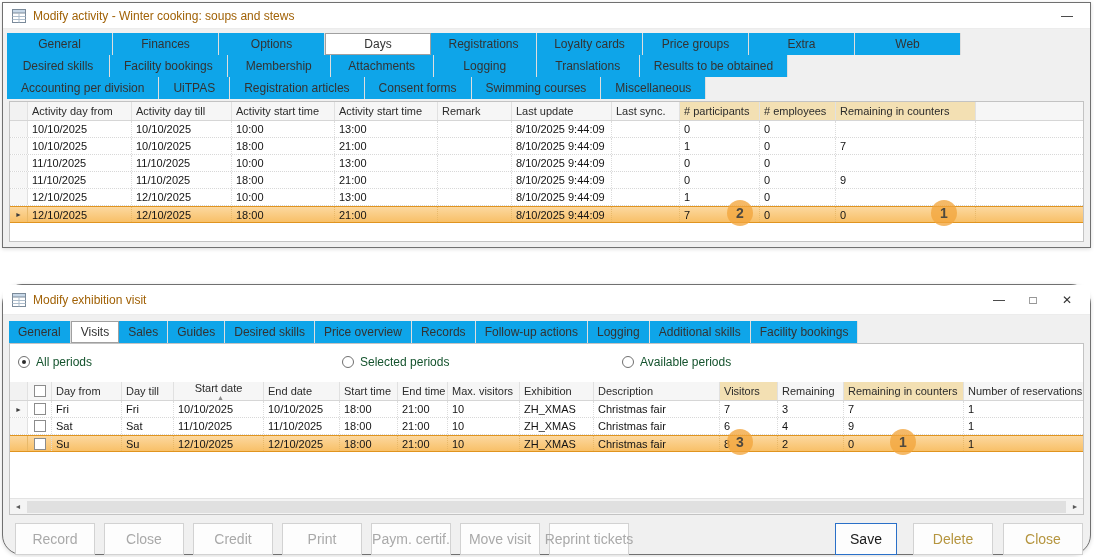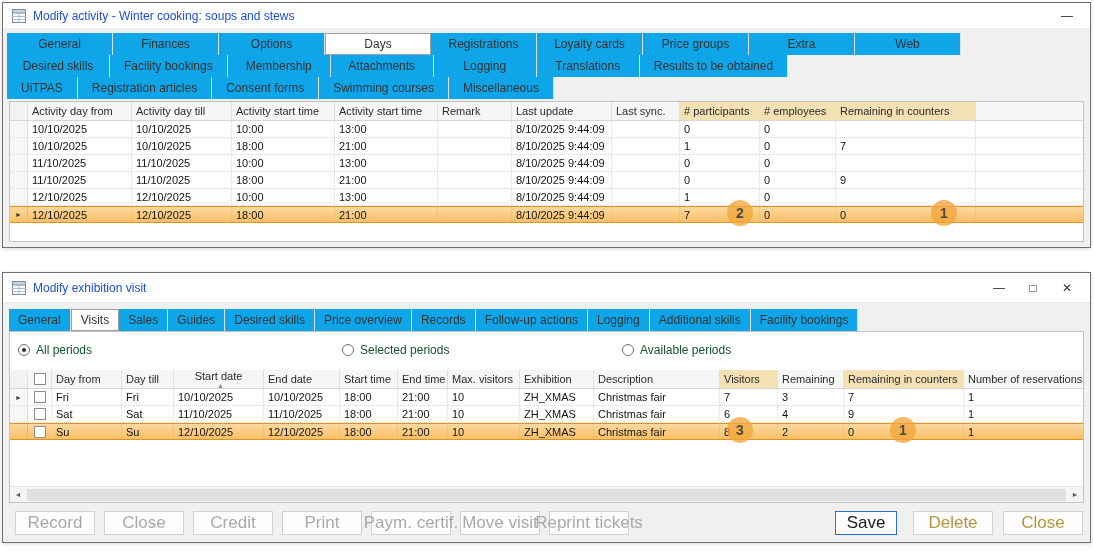--- a/index.html
+++ b/index.html
@@ -1,25 +1,25 @@
 <!DOCTYPE html>
 <html><head>
 <meta charset="utf-8">
 <style>
 *{box-sizing:border-box;margin:0;padding:0;}
 html,body{width:1094px;height:557px;}
 body{position:relative;background:#fff;font-family:"Liberation Sans",sans-serif;overflow:hidden;}
 .window{position:absolute;background:#f0f0f0;border:1px solid #707070;box-shadow:0 1px 4px rgba(0,0,0,0.15);}
 #win1{left:2px;top:2px;width:1089px;height:246px;}
-#win2{left:2px;top:272px;width:1089px;height:271px;}
+#win2{left:2px;top:284px;width:1089px;height:271px;border-radius:20px;}
 .titlebar{display:flex;align-items:center;background:#fff;border-bottom:1px solid #ececec;padding:0 6px 0 9px;}
 #win1 .titlebar{height:26px;}
 #win2 .titlebar{height:30px;}
 .winicon{display:flex;align-items:center;}
-.title{font-size:12px;color:#1d4ed8;margin-left:7px;}
+.title{font-size:12px;color:#a16207;margin-left:7px;}
 .win-ctrls{margin-left:auto;display:flex;align-items:center;}
 .win-ctrl{width:34px;height:24px;display:flex;align-items:center;justify-content:center;font-size:12px;color:#333;cursor:default;}
 .tabstrip{padding:4px 4px 0 4px;}
 .tabrow{display:flex;height:22px;}
 .tab{display:flex;align-items:center;justify-content:center;padding:0 14px;font-size:12px;color:#333;border-right:1px solid #dedede;white-space:nowrap;background:#0ea5e9;}
 .row1 .tab{min-width:106px;}
 .row2 .tab{min-width:103px;}
 .tab.selected{background:#fff;border:1px solid #a0a0a0;}
 .tabstrip2{display:flex;height:22px;margin:6px 6px 0 6px;}
 .tabstrip2 .tab{min-width:0;padding:0 9px;}
@@ -45,21 +45,21 @@
 .grow.hl .gcell{border-right-color:#e8b96a;}
 .a0{width:104px}.a1{width:100px}.a2{width:103px}.a3{width:103px}.a4{width:74px}.a5{width:100px}.a6{width:68px}.a7{width:80px}.a8{width:76px}.a9{width:140px}
 .afill{flex:1;border-right:none;}
 .b0{width:70px}.b1{width:52px}.b2{width:90px}.b3{width:76px}.b4{width:58px}.b5{width:50px}.b6{width:72px}.b7{width:74px}.b8{width:126px}.b9{width:58px}.b10{width:66px}.b11{width:120px}
 .b12{flex:1;border-right:none;}
 .hcell.b2{display:flex;align-items:center;justify-content:space-between;padding-top:0;flex-direction:column;}
 .sorticon{font-size:7px;color:#8a8a8a;margin-left:4px;}
 .hscroll{position:absolute;left:0;right:0;bottom:0;height:16px;background:#f4f4f4;border-top:1px solid #e3e3e3;display:flex;align-items:center;}
 .harrow{width:16px;height:16px;display:flex;align-items:center;justify-content:center;font-size:7px;color:#5a5a5a;}
 .hthumb{flex:1;height:12px;background:#e0e0e0;margin:0 1px;}
-.btn{position:absolute;top:238px;height:24px;background:#fdfdfd;border:1px solid #d2d2d2;font-size:17px;color:#2b2b2b;display:flex;align-items:center;justify-content:center;white-space:nowrap;}
+.btn{position:absolute;top:238px;height:32px;background:#fdfdfd;border:1px solid #d2d2d2;font-size:14px;color:#2b2b2b;display:flex;align-items:center;justify-content:center;white-space:nowrap;}
 .btn.dis{color:#a9a9a9;}
 .btn.gold{color:#b5953f;}
 .btn.save{border:1px solid #2a70c8;color:#1a1a1a;}
 .callout{position:absolute;width:26px;height:26px;border-radius:50%;background:rgba(242,165,60,0.78);color:#4e483e;font-size:14px;font-weight:bold;display:flex;align-items:center;justify-content:center;z-index:6;}
 </style>
 </head>
 <body>
 
 <div class="window" id="win1">
   <div class="titlebar">
@@ -93,20 +93,21 @@
     <div class="tabrow row2">
       <div class="tab">Desired skills</div>
       <div class="tab">Facility bookings</div>
       <div class="tab">Membership</div>
       <div class="tab">Attachments</div>
       <div class="tab">Logging</div>
       <div class="tab">Translations</div>
       <div class="tab">Results to be obtained</div>
     </div>
     <div class="tabrow row3">
+      <div class="tab">Accounting per division</div>
       <div class="tab">UiTPAS</div>
       <div class="tab">Registration articles</div>
       <div class="tab">Consent forms</div>
       <div class="tab">Swimming courses</div>
       <div class="tab">Miscellaneous</div>
     </div>
   </div>
 
   <div class="gridpanel" id="grid1">
     <div class="ghead">

